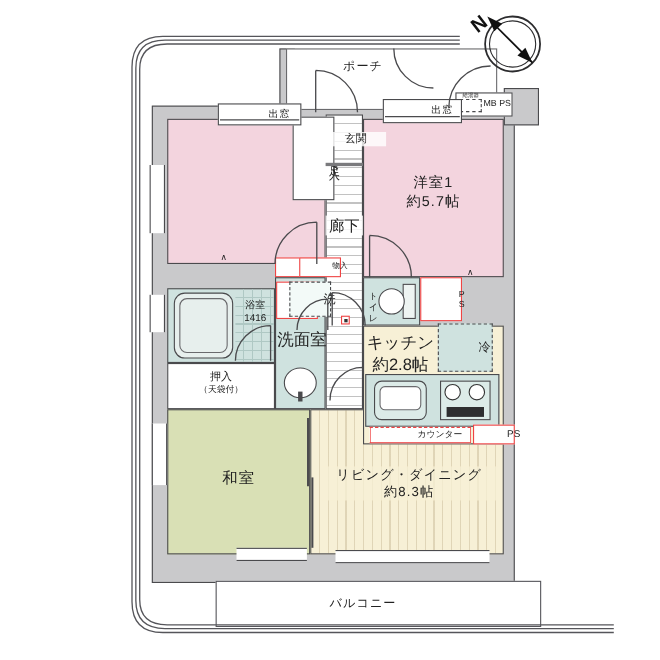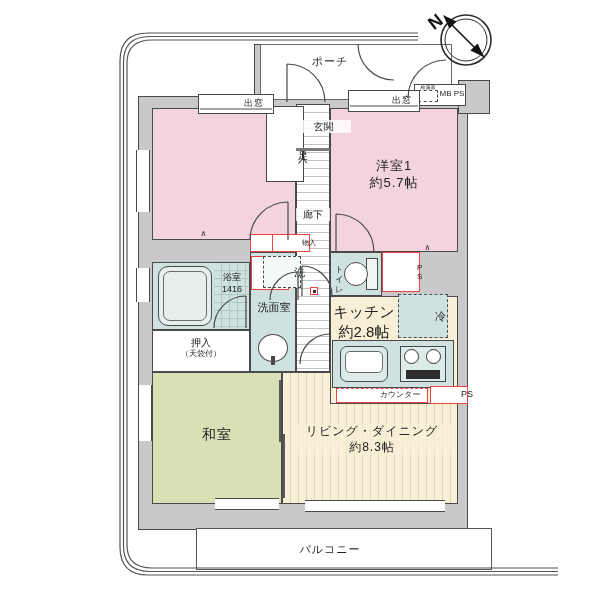--- a/index.html
+++ b/index.html
@@ -72,21 +72,21 @@
     <div>浴室</div>
     <div>1416</div>
   </div>
   <div class="abs teal room" style="left:250px;top:252px;width:46px;height:120px;"></div>
   <div class="abs white tinybox cen" style="left:251px;top:256px;width:12px;height:34px;">
     <span class="vtext lbl" style="font-size:6px;letter-spacing:0;">物入</span>
   </div>
   <div class="abs dashed cen" style="left:263px;top:256px;width:31px;height:32px;background:#f3faf8;">
     <span class="lbl" style="font-size:11px;">洗</span>
   </div>
-  <div class="abs lbl" style="left:252px;top:300px;width:44px;font-size:11px;letter-spacing:0;">洗面室</div>
+  <div class="abs lbl" style="left:252px;top:300px;width:44px;font-size:15px;letter-spacing:0;">洗面室</div>
   <div class="abs" style="left:258px;top:334px;width:30px;height:28px;border:1.5px solid #4a4a4d;border-radius:50%;background:#fff;"></div>
   <div class="abs" style="left:271px;top:356px;width:4px;height:9px;background:#4a4a4d;"></div>
   <div class="abs white room" style="left:152px;top:330px;width:98px;height:42px;"></div>
   <div class="abs lbl" style="left:156px;top:336px;width:90px;font-size:10px;letter-spacing:0;">
     <div>押入</div>
     <div style="font-size:8px;">（天袋付）</div>
   </div>
 
   <div class="abs teal room" style="left:330px;top:252px;width:52px;height:44px;"></div>
   <div class="abs lbl vtext" style="left:333px;top:257px;height:36px;font-size:8px;letter-spacing:1px;">トイレ</div>
@@ -126,21 +126,21 @@
   </div>
 
   <div class="abs green room" style="left:152px;top:372px;width:130px;height:132px;"></div>
   <div class="abs lbl" style="left:182px;top:425px;width:70px;font-size:14px;">和室</div>
 
   <div class="abs lbl" style="left:330px;top:158px;width:128px;font-size:13px;">
     <div>洋室1</div>
     <div>約5.7帖</div>
   </div>
   <div class="abs lbl" style="left:296px;top:120px;width:55px;font-size:10px;letter-spacing:0;background:rgba(255,255,255,.8);">玄関</div>
-  <div class="abs lbl" style="left:296px;top:208px;width:34px;font-size:10px;letter-spacing:0;background:rgba(255,255,255,.8);">廊下</div>
+  <div class="abs lbl" style="left:296px;top:196px;width:34px;font-size:14px;letter-spacing:0;background:rgba(255,255,255,.8);">廊下</div>
 
   <div class="abs" style="left:296px;top:148px;width:34px;height:3px;background:#7a7a7d;"></div>
   <div class="abs tinybox" style="left:310px;top:287px;width:8px;height:8px;">
       <div class="abs" style="left:2px;top:2px;width:3px;height:3px;background:#333;"></div>
     </div>
 
   <div class="abs winV" style="left:136px;top:150px;width:14px;height:62px;"></div>
   <div class="abs winV" style="left:136px;top:268px;width:14px;height:34px;"></div>
   <div class="abs winV" style="left:138px;top:385px;width:14px;height:56px;"></div>
   <div class="abs winH" style="left:215px;top:498px;width:64px;height:12px;"></div>

